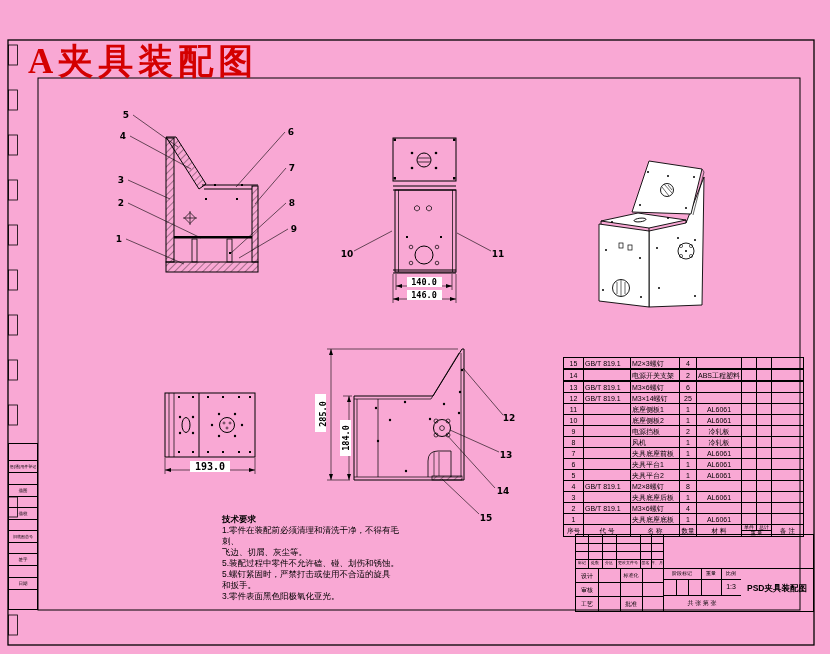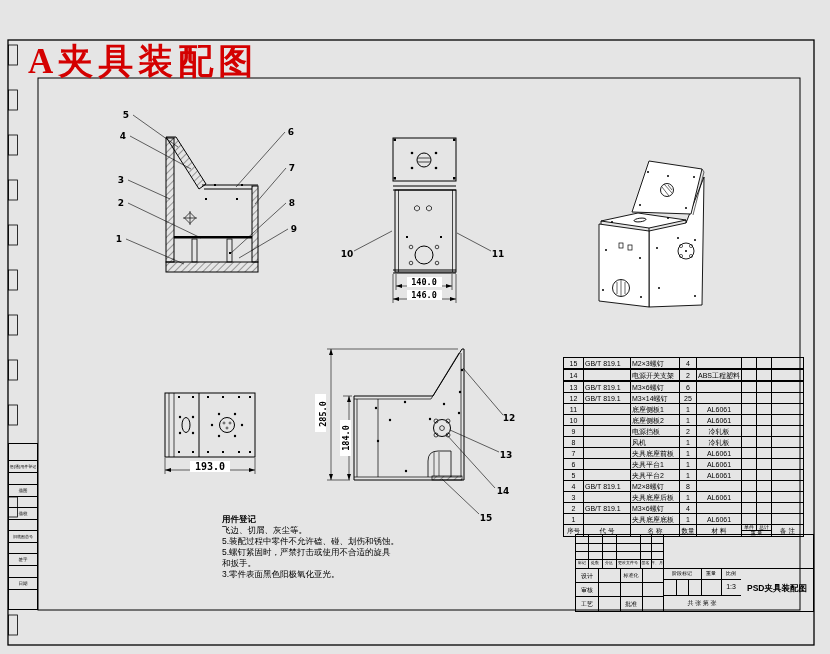--- a/index.html
+++ b/index.html
@@ -1,16 +1,16 @@
 <!DOCTYPE html>
 <html><head>
 <meta charset="utf-8">
 <style>
   html,body{margin:0;padding:0;background:#fff;}
-  #sheet{position:relative;width:830px;height:654px;background:#e5e5e5;overflow:hidden;
+  #sheet{position:relative;width:830px;height:654px;background:#f9a8d4;overflow:hidden;
          font-family:"Liberation Sans",sans-serif;color:#000;}
   .abs{position:absolute;}
   
   #big-title{left:28px;top:38px;font-family:"Liberation Serif",serif;font-weight:bold;
              font-size:35px;letter-spacing:5px;color:#d40000;white-space:nowrap;z-index:2;}
   #num-box{left:56px;top:50px;width:120px;height:18px;border:2px solid #000;z-index:3;
            font-family:"Liberation Serif",serif;font-weight:bold;font-style:italic;
            font-size:13px;line-height:18px;text-align:center;background:transparent;letter-spacing:1px;}
   
   #tech{left:222px;top:514px;width:182px;font-size:8.5px;line-height:11px;z-index:2;}
@@ -321,21 +321,22 @@
       <g class="cnum" stroke="none" text-anchor="middle">
         <text x="509" y="421">12</text>
         <text x="506" y="458">13</text>
         <text x="503" y="494">14</text>
         <text x="486" y="521">15</text>
       </g>
     </g>
   </svg>
 
   <div class="abs" id="tech">
-    <div class="t-title">用件登记</div>
+    <div class="t-title">技术要求</div>
+    <div>1.零件在装配前必须清理和清洗干净，不得有毛刺、</div>
     <div>飞边、切屑、灰尘等。</div>
     <div>5.装配过程中零件不允许磕、碰、划伤和锈蚀。</div>
     <div>5.螺钉紧固时，严禁打击或使用不合适的旋具</div>
     <div>和扳手。</div>
     <div>3.零件表面黑色阳极氧化亚光。</div>
   </div>
 
   <div class="abs" id="bom">
     <table>
       <colgroup>

